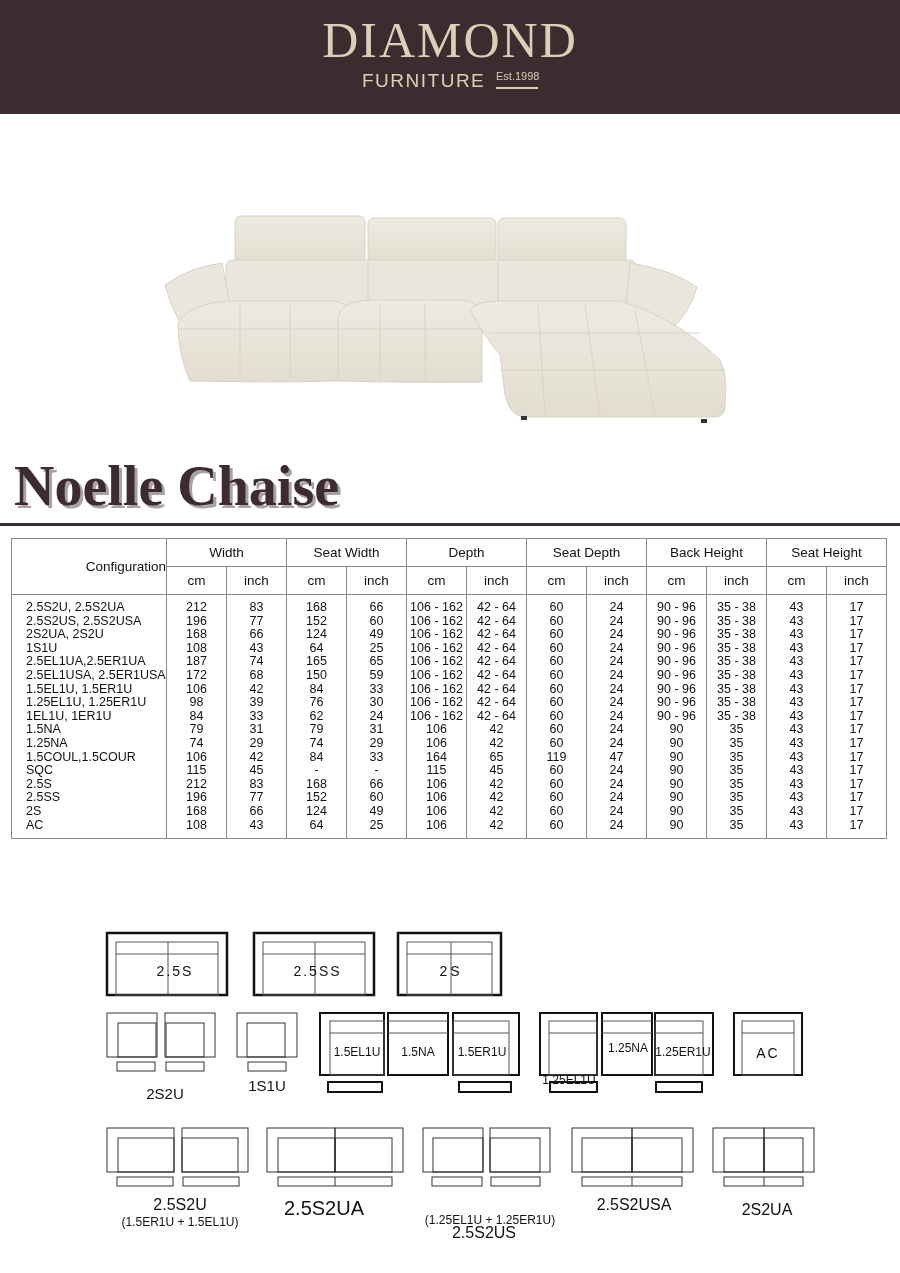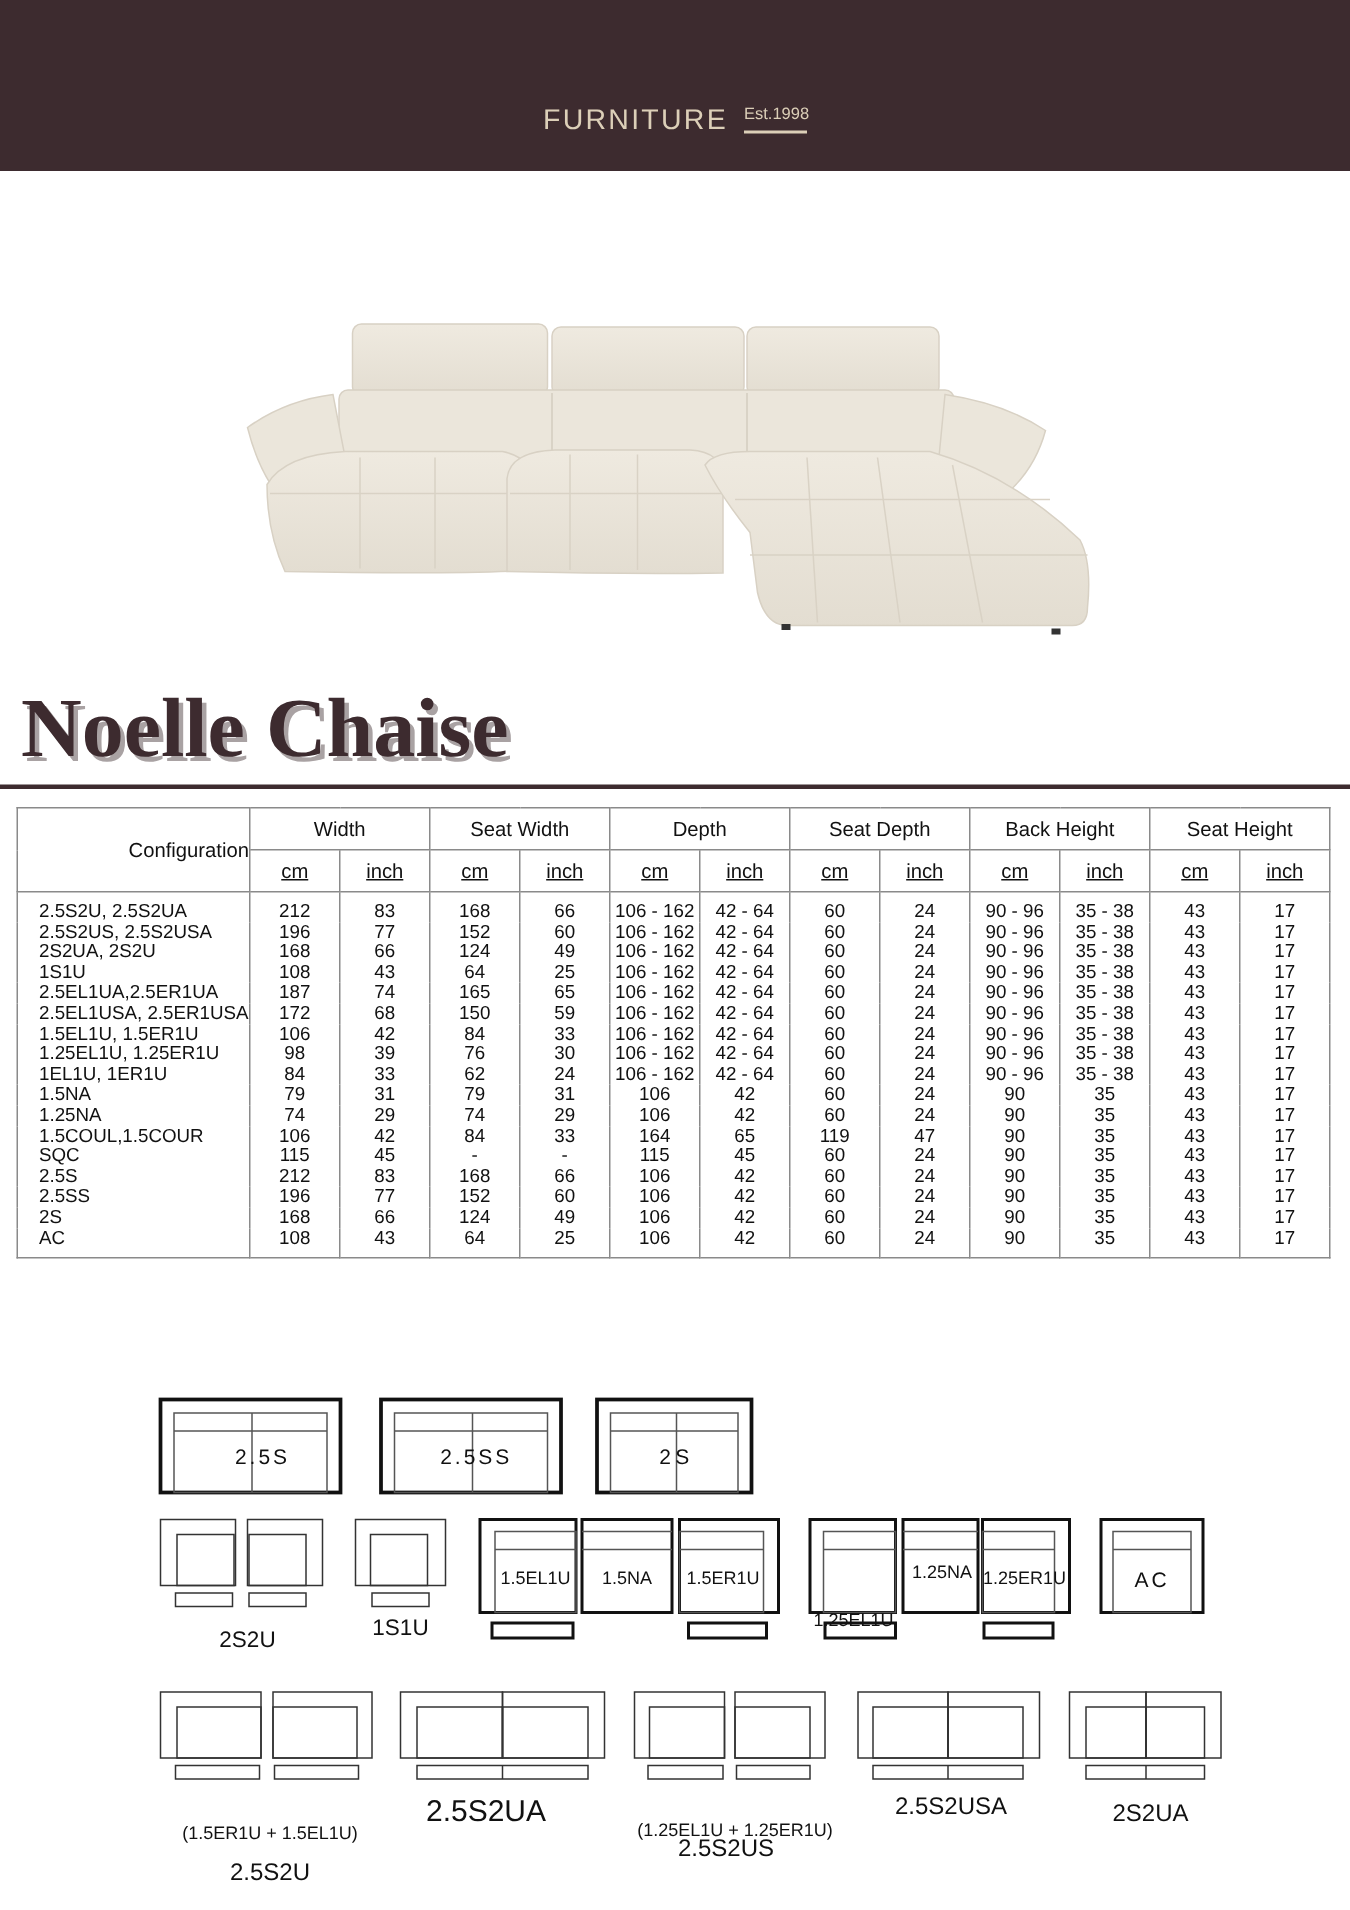--- a/index.html
+++ b/index.html
@@ -20,35 +20,36 @@
   
   .title { position: absolute; left: 14px; top: 454px; font-family: "Liberation Serif", serif; font-weight: bold;
     font-size: 56px; color: #3d2b2f; text-shadow: 3px 3px 0 #a9a2a3; letter-spacing: 0px; }
   .title-rule { position: absolute; left: 0; top: 523px; width: 900px; height: 3px; background: #3d2b2f; }
 
   
   .spec { position: absolute; left: 11px; top: 538px; border-collapse: collapse; font-size: 13px; color: #111; }
   .spec th, .spec td { border: 1px solid #8a8a8a; text-align: center; font-weight: normal; }
   .spec thead th { height: 28px; font-size: 13.5px; }
   .spec .cfg-h { width: 155px; text-align: right; }
-  .spec .u { width: 60px; text-decoration: underline; }
+  .spec .u { width: 60px; }
   .spec tbody td { border-top: none; border-bottom: none; height: 13.6px; line-height: 13.6px; padding: 0; font-size: 12.5px; }
   .spec tbody tr:first-child td { padding-top: 6px; height: 19.6px; }
   .spec tbody tr:last-child td { padding-bottom: 6px; height: 19.6px; border-bottom: 1px solid #8a8a8a; }
   .spec td.cfg { text-align: left; padding-left: 14px; }
 
   
   .diag { position: absolute; left: 0; top: 900px; width: 900px; height: 373px; }
   .dlabel { position: absolute; font-size: 15px; color: #111; text-align: center; }
   .dsub { position: absolute; font-size: 12px; color: #111; text-align: center; }
 </style>
 </head>
 <body>
 
 <div class="brand-band">
+  <div class="brand-name">DIAMOND</div>
   <div class="brand-sub">FURNITURE</div>
   <div class="brand-est">Est.1998</div>
   <div class="brand-est-line"></div>
 </div>
 
 <svg class="sofa" viewBox="0 0 580 230" xmlns="http://www.w3.org/2000/svg">
   <defs>
     <linearGradient id="fab" x1="0" y1="0" x2="0" y2="1">
       <stop offset="0" stop-color="#efeae0"></stop>
       <stop offset="1" stop-color="#e3ddd1"></stop>
@@ -496,19 +497,19 @@
 <div class="dlabel" style="left:232px;top:1077px;width:70px;font-size:15px;">1S1U</div>
 
 <div class="dlabel" style="left:327px;top:1045px;width:60px;font-size:12px;">1.5EL1U</div>
 <div class="dlabel" style="left:388px;top:1045px;width:60px;font-size:12px;">1.5NA</div>
 <div class="dlabel" style="left:452px;top:1045px;width:60px;font-size:12px;">1.5ER1U</div>
 <div class="dlabel" style="left:538px;top:1073px;width:62px;font-size:12px;">1.25EL1U</div>
 <div class="dlabel" style="left:600px;top:1041px;width:56px;font-size:12px;">1.25NA</div>
 <div class="dlabel" style="left:652px;top:1045px;width:62px;font-size:12px;">1.25ER1U</div>
 <div class="dlabel" style="left:742px;top:1045px;width:52px;font-size:14px;letter-spacing:2px;">AC</div>
 
-<div class="dlabel" style="left:130px;top:1196px;width:100px;font-size:16px;margin-top:44px;">2.5S2U</div>
+<div class="dlabel" style="left:130px;top:1196px;width:100px;font-size:16px;">2.5S2U</div>
 <div class="dsub" style="left:100px;top:1215px;width:160px;">(1.5ER1U + 1.5EL1U)</div>
 <div class="dlabel" style="left:274px;top:1197px;width:100px;font-size:20px;">2.5S2UA</div>
 <div class="dlabel" style="left:434px;top:1196px;width:100px;font-size:16px;margin-top:28px;">2.5S2US</div>
 <div class="dsub" style="left:405px;top:1213px;width:170px;">(1.25EL1U + 1.25ER1U)</div>
 <div class="dlabel" style="left:584px;top:1196px;width:100px;font-size:16px;">2.5S2USA</div>
 <div class="dlabel" style="left:717px;top:1201px;width:100px;font-size:16px;">2S2UA</div>
 
 </body></html>

